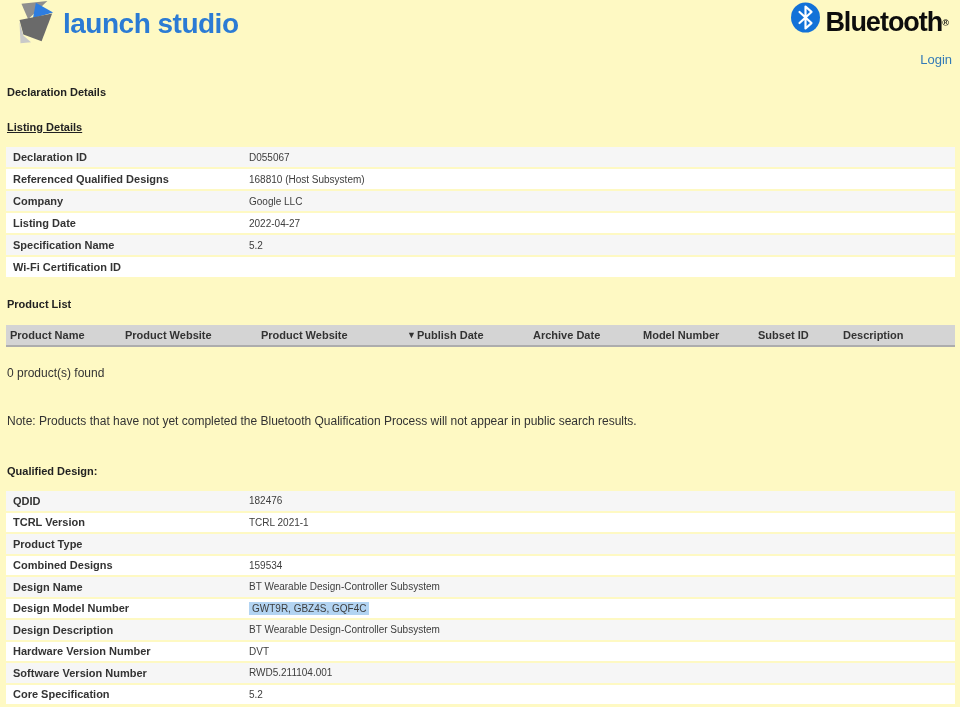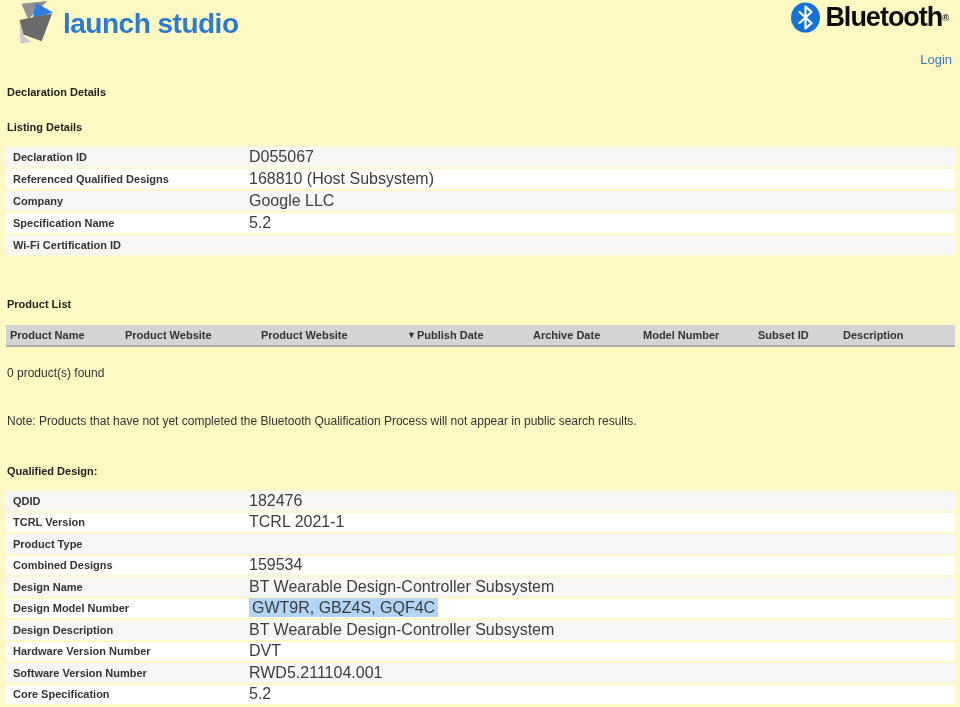--- a/index.html
+++ b/index.html
@@ -5,32 +5,32 @@
   html,body{margin:0;padding:0;background:#fff;}
   .page{
     position:relative;width:960px;height:707px;overflow:hidden;background:#fef9c3;
     font-family:"Liberation Sans", sans-serif;color:#333;
   }
   
   .logo{position:absolute;left:8px;top:0;display:flex;align-items:center;}
   .logo svg{display:block;}
   .logo-text{font-size:28px;font-weight:bold;color:#2b7bd4;letter-spacing:-0.5px;margin-left:7px;margin-top:2px;}
   .bt-logo{position:absolute;right:12px;top:2px;display:flex;align-items:flex-start;}
-  .bt-word{font-size:27px;font-weight:bold;color:#0d0d0d;letter-spacing:-1px;margin-left:4px;line-height:31px;}
+  .bt-word{font-size:27px;font-weight:bold;color:#0d0d0d;letter-spacing:-1px;margin-left:4px;line-height:40px;}
   .bt-reg{font-size:9px;color:#0d0d0d;vertical-align:top;position:relative;top:1px;}
   .login{position:absolute;right:8px;top:52px;font-size:13px;color:#337ab7;text-decoration:none;cursor:pointer;}
   
   .h-title{position:absolute;left:7px;font-size:11px;font-weight:bold;color:#222;}
   
   .dtable{position:absolute;left:6px;width:949px;}
   .drow{display:flex;align-items:center;height:20px;margin-bottom:2px;background:#fff;}
   .dtable.qd .drow{height:19.5px;justify-content:space-between;}
   .drow:nth-child(odd){background:#f6f6f6;}
   .dlabel{width:236px;padding-left:7px;font-size:11px;font-weight:bold;color:#333;flex:none;}
-  .dvalue{flex:1;font-size:16px;color:#3d3d3d;}
+  .dvalue{flex:1;font-size:10px;color:#3d3d3d;}
   .hl{background:#b3d4f2;padding:1px 3px;}
   
   .ptable-head{position:absolute;left:6px;width:949px;height:20px;background:#d4d4d4;
     border-bottom:2px solid #adadad;display:flex;align-items:center;}
   .pcol{font-size:11px;font-weight:bold;color:#333;flex:none;overflow:hidden;white-space:nowrap;}
   .pcol.c0{width:115px;padding-left:4px;}
   .pcol.c1{width:136px;}
   .pcol.c2{width:146px;}
   .pcol.c3{width:126px;}
   .pcol.c4{width:110px;}
@@ -64,34 +64,38 @@
         <path d="M9.2 9.6 L20.8 20.4 L15 25.6 L15 4.4 L20.8 9.6 L9.2 20.4" fill="none" stroke="#ffffff" stroke-width="2.1" stroke-linejoin="round" stroke-linecap="round"></path>
       </svg>
     </span>
     <span class="bt-word"><span>Bluetooth</span><span class="bt-reg">®</span></span>
   </div>
 
   <a class="login">Login</a>
 
   <div class="h-title" style="top:86px;">Declaration Details</div>
 
-  <div class="h-title" style="top:121px;">Listing Details</div>
+  <div class="h-title" style="top:121px;text-decoration:underline;">Listing Details</div>
 
   <div class="dtable" style="top:147px;">
     <div class="drow">
       <span class="dlabel">Declaration ID</span>
       <span class="dvalue">D055067</span>
     </div>
     <div class="drow">
       <span class="dlabel">Referenced Qualified Designs</span>
       <span class="dvalue">168810 (Host Subsystem)</span>
     </div>
     <div class="drow">
       <span class="dlabel">Company</span>
       <span class="dvalue">Google LLC</span>
+    </div>
+    <div class="drow">
+      <span class="dlabel">Listing Date</span>
+      <span class="dvalue">2022-04-27</span>
     </div>
     <div class="drow">
       <span class="dlabel">Specification Name</span>
       <span class="dvalue">5.2</span>
     </div>
     <div class="drow">
       <span class="dlabel">Wi-Fi Certification ID</span>
       <span class="dvalue"></span>
     </div>
   </div>

